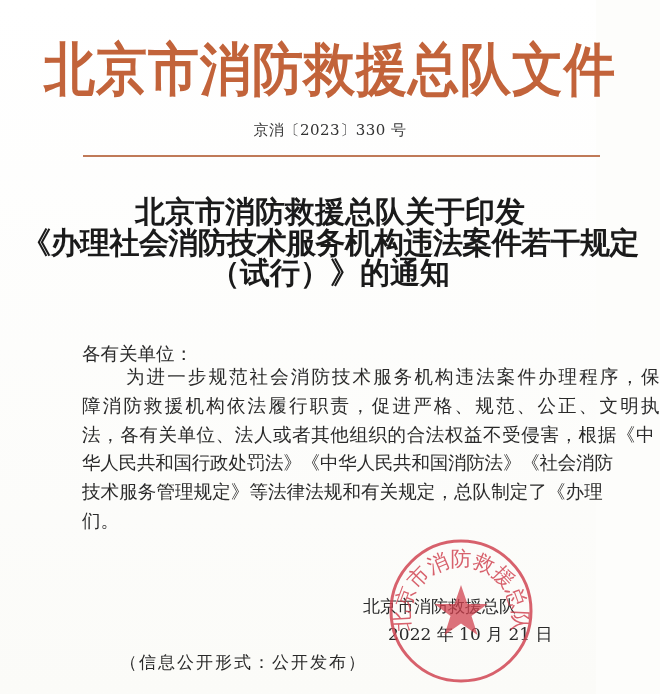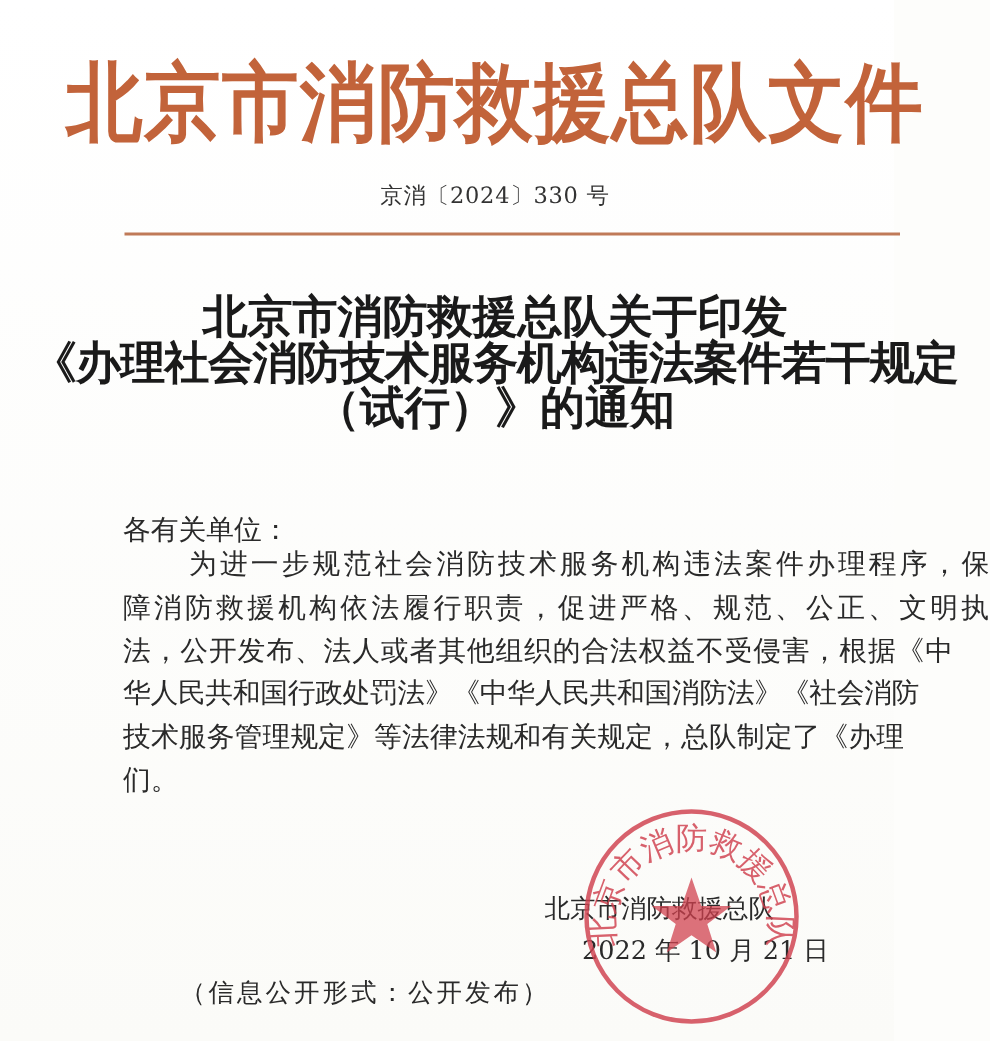--- a/index.html
+++ b/index.html
@@ -134,36 +134,36 @@
     white-space: nowrap;
   }
 </style>
 </head>
 <body>
 
 <div class="page">
 
   <div class="header-title">北京市消防救援总队文件</div>
 
-  <div class="doc-number">京消〔2024〕330 号</div>
+  <div class="doc-number">京消〔2023〕330 号</div>
 
   <div class="header-rule"></div>
 
   <div class="notice-title">
     <div class="t1">北京市消防救援总队关于印发</div>
     <div class="t2">《办理社会消防技术服务机构违法案件若干规定</div>
     <div class="t3">（试行）》的通知</div>
   </div>
 
   <div class="salutation">各有关单位：</div>
 
   <div class="body-text">
     <span class="line l0">为进一步规范社会消防技术服务机构违法案件办理程序，保</span>
     <span class="line l1">障消防救援机构依法履行职责，促进严格、规范、公正、文明执</span>
-    <span class="line l2">法，公开发布、法人或者其他组织的合法权益不受侵害，根据《中</span>
+    <span class="line l2">法，各有关单位、法人或者其他组织的合法权益不受侵害，根据《中</span>
     <span class="line l3">华人民共和国行政处罚法》《中华人民共和国消防法》《社会消防</span>
     <span class="line l4">技术服务管理规定》等法律法规和有关规定，总队制定了《办理</span>
     <span class="line l6">们。</span>
   </div>
 
   <div class="signature">北京市消防救援总队</div>
   <div class="date">2022 年 10 月 21 日</div>
 
   <svg class="seal" viewBox="0 0 146 146" xmlns="http://www.w3.org/2000/svg">
     <defs>

